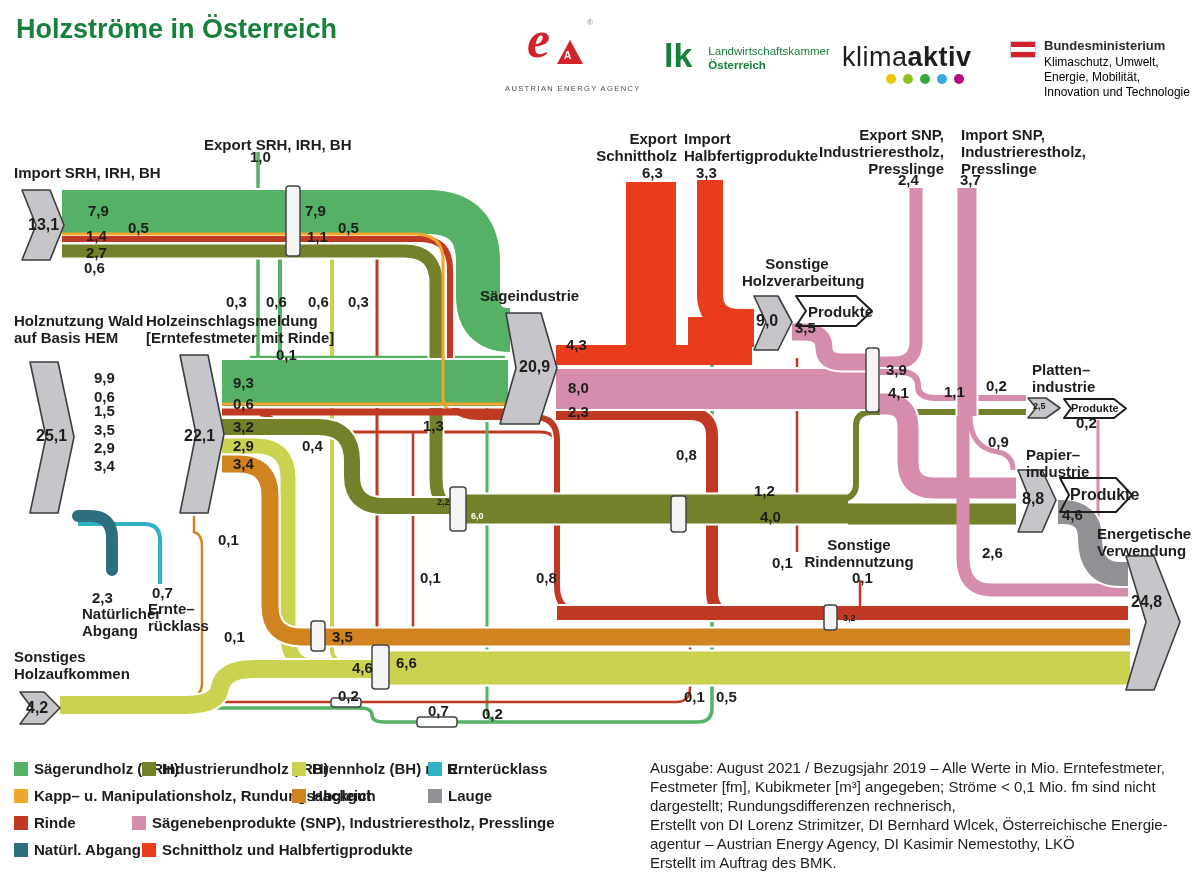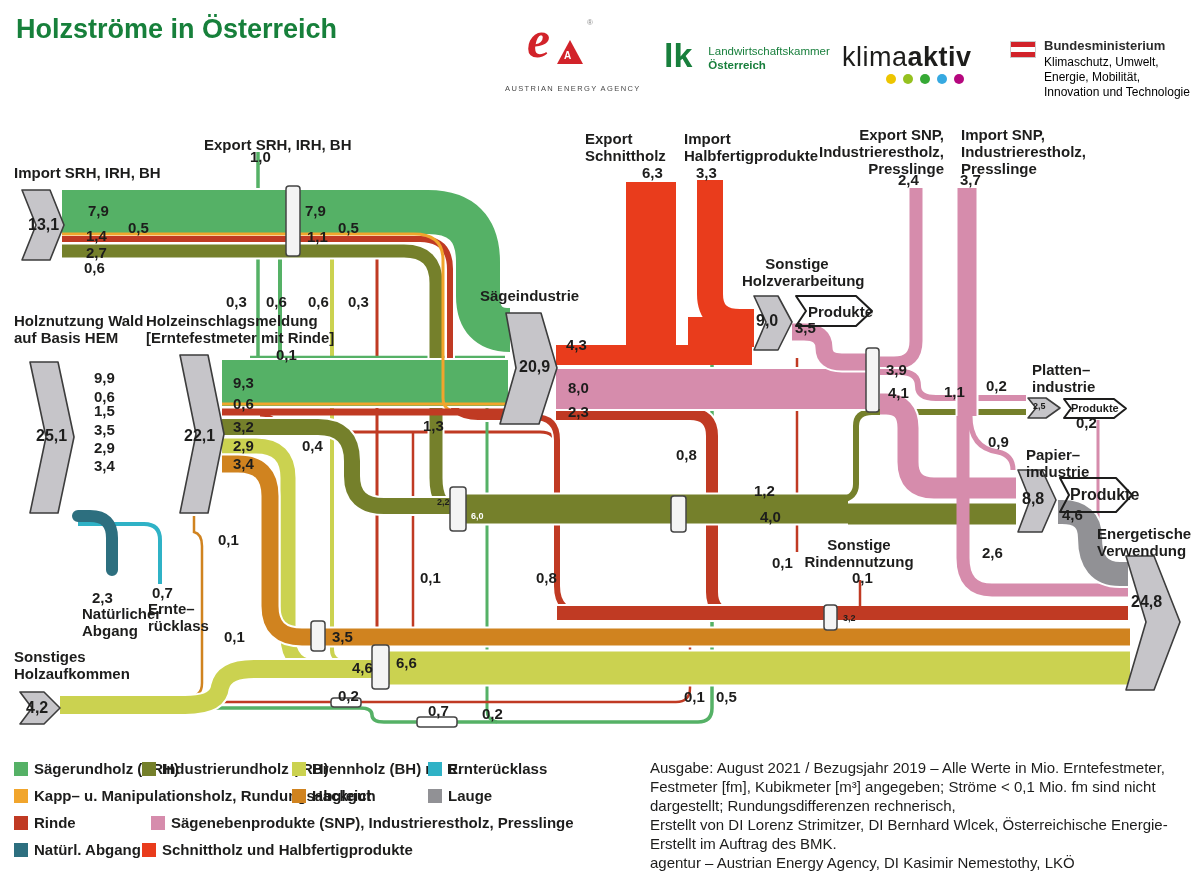--- a/index.html
+++ b/index.html
@@ -291,21 +291,21 @@
         <div>Holznutzung Wald</div>
         <div>auf Basis HEM</div>
       </div>
       <div class="hlab" style="left: 146px; top: 313px;">
         <div>Holzeinschlagsmeldung</div>
         <div>[Erntefestmeter mit Rinde]</div>
       </div>
       <div class="hlab" style="left: 480px; top: 288px;">
         <div>Sägeindustrie</div>
       </div>
-      <div class="hlab" style="left: 585px; top: 131px; width: 92px; text-align: left;">
+      <div class="hlab" style="left: 585px; top: 131px; width: 92px; text-align: right;">
         <div>Export</div>
         <div>Schnittholz</div>
       </div>
       <div class="hlab" style="left: 684px; top: 131px;">
         <div>Import</div>
         <div>Halbfertigprodukte</div>
       </div>
       <div class="hlab" style="left: 742px; top: 256px; width: 110px; text-align: center;">
         <div>Sonstige</div>
         <div>Holzverarbeitung</div>
@@ -380,34 +380,34 @@
         <span>Hackgut</span>
       </div>
       <div class="lg-item" style="left: 428px; top: 787px;">
         <span class="lg-sw" style="background: rgb(145, 145, 149);"></span>
         <span>Lauge</span>
       </div>
       <div class="lg-item" style="left: 14px; top: 814px;">
         <span class="lg-sw" style="background: rgb(192, 58, 35);"></span>
         <span>Rinde</span>
       </div>
-      <div class="lg-item" style="left: 151px; top: 814px;">
+      <div class="lg-item" style="left: 132px; top: 814px;">
         <span class="lg-sw" style="background: rgb(214, 140, 172);"></span>
         <span>Sägenebenprodukte (SNP), Industrierestholz, Presslinge</span>
       </div>
       <div class="lg-item" style="left: 14px; top: 841px;">
         <span class="lg-sw" style="background: rgb(45, 111, 127);"></span>
         <span>Natürl. Abgang</span>
       </div>
       <div class="lg-item" style="left: 142px; top: 841px;">
         <span class="lg-sw" style="background: rgb(233, 60, 28);"></span>
         <span>Schnittholz und Halbfertigprodukte</span>
       </div>
     </div>
   <div id="footnote">
       <div>Ausgabe: August 2021 / Bezugsjahr 2019 – Alle Werte in Mio. Erntefestmeter,</div>
       <div>Festmeter [fm], Kubikmeter [m³] angegeben; Ströme &lt; 0,1 Mio. fm sind nicht</div>
       <div>dargestellt; Rundungsdifferenzen rechnerisch,</div>
       <div>Erstellt von DI Lorenz Strimitzer, DI Bernhard Wlcek, Österreichische Energie-</div>
+      <div>agentur – Austrian Energy Agency, DI Kasimir Nemestothy, LKÖ</div>
       <div>Erstellt im Auftrag des BMK.</div>
-      <div>agentur – Austrian Energy Agency, DI Kasimir Nemestothy, LKÖ</div>
     </div>
 </div>
 
 </body></html>

